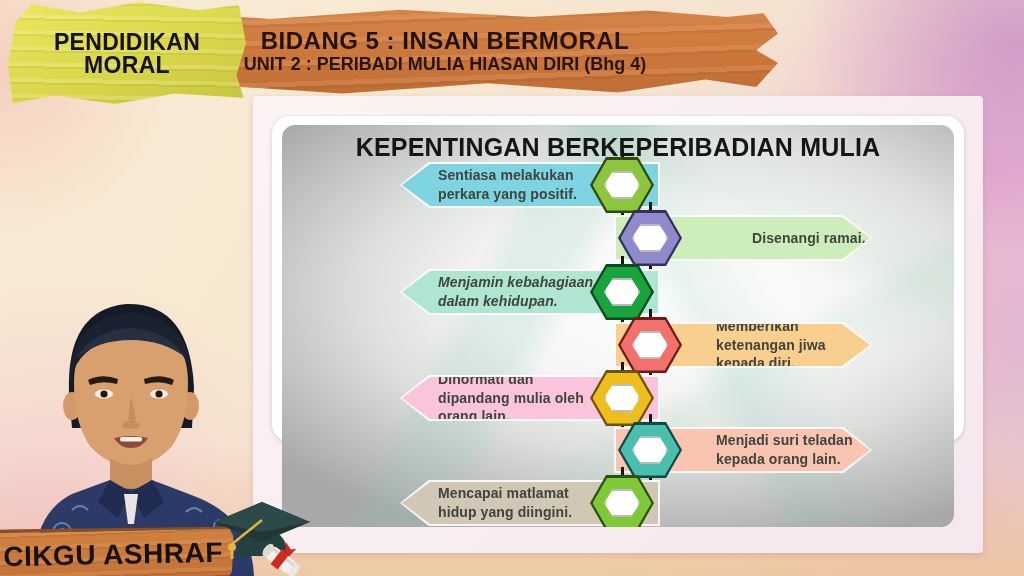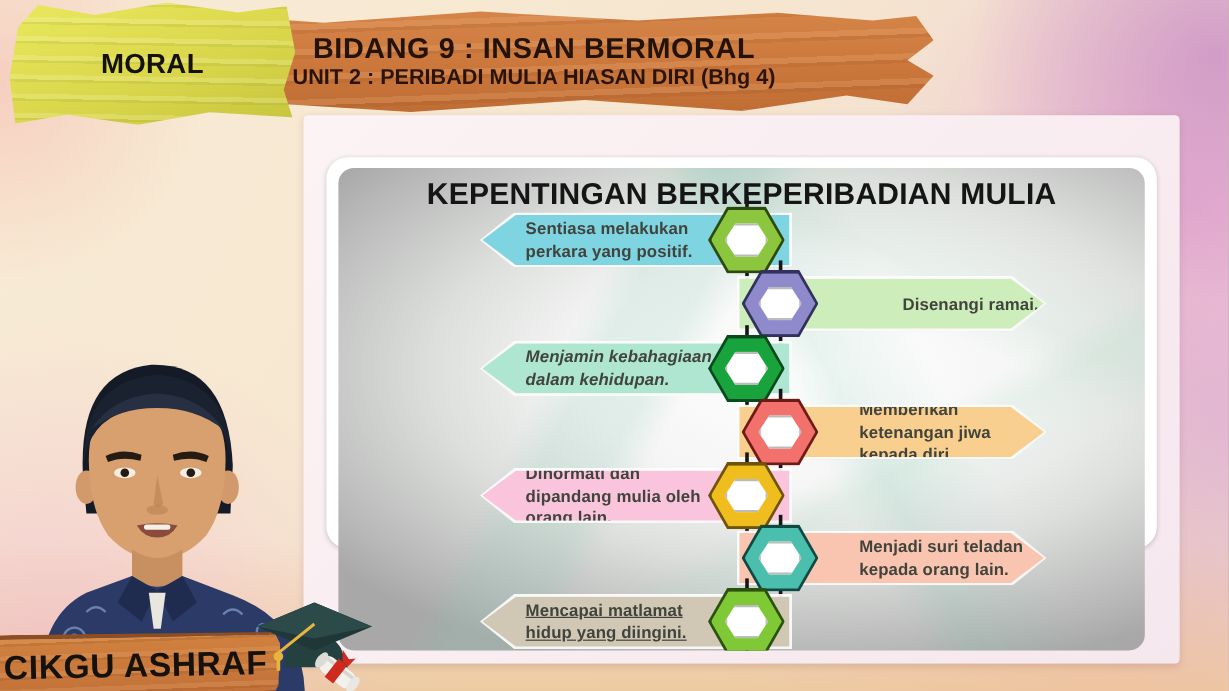--- a/index.html
+++ b/index.html
@@ -40,21 +40,21 @@
   .logo{position:relative;width:40px;height:34px;}
   .logo .circ{position:absolute;left:0;top:8px;width:17px;height:17px;border-radius:50%;
       background:radial-gradient(circle at 40% 35%, #cede74, #9fb944 70%, #7e9a33);
       border:1.5px solid #8aa03c;}
   .logo .ly{position:absolute;left:21px;top:2px;font-size:11px;font-weight:700;color:#2a3140;}
   .logo .lm{position:absolute;left:20px;top:14px;font-size:13px;font-weight:700;color:#2a3140;}
   
   .slide-frame{position:absolute;left:253px;top:96px;width:730px;height:457px;
       background:linear-gradient(135deg,#fbf3f4 0%,#f8ecf0 60%,#f5e7ee 100%);
       border-radius:4px;box-shadow:0 2px 6px rgba(120,80,90,.18);}
-  .slide-card{position:absolute;left:19px;top:35px;width:692px;height:326px;background:#ffffff;
+  .slide-card{position:absolute;left:19px;top:20px;width:692px;height:326px;background:#ffffff;
       border-radius:18px;box-shadow:0 1px 4px rgba(0,0,0,.18);}
   .slide{position:absolute;left:10px;top:9px;width:672px;height:402px;border-radius:13px;overflow:hidden;
       background:radial-gradient(ellipse 75% 65% at 58% 42%, #ffffff 0%, #f4f5f4 38%, #dddfdd 62%, #b6b7b6 90%, #a7a8a7 100%);}
   .slide .pattern{position:absolute;inset:0;
       background:
         linear-gradient(118deg, rgba(0,0,0,0) 30%, rgba(140,200,180,.20) 34%, rgba(140,200,180,.20) 40%, rgba(0,0,0,0) 44%),
         linear-gradient(62deg, rgba(0,0,0,0) 55%, rgba(120,190,170,.16) 60%, rgba(0,0,0,0) 70%),
         linear-gradient(150deg, rgba(0,0,0,0) 62%, rgba(180,220,200,.22) 66%, rgba(0,0,0,0) 74%),
         linear-gradient(25deg, rgba(0,0,0,0) 70%, rgba(200,225,210,.25) 76%, rgba(0,0,0,0) 86%);}
   .slide-title{position:absolute;left:0;right:0;top:8px;text-align:center;
@@ -88,25 +88,26 @@
   .name-sign span{font-size:28px;font-weight:900;color:#15110c;letter-spacing:.5px;}
   #gradcap{position:absolute;left:212px;top:498px;width:104px;height:82px;}
 </style>
 </head>
 <body>
 
 <div id="stage">
   <div id="bg"></div>
 
   <div class="wood-banner">
-    <div class="t1">BIDANG 9 : INSAN BERMORAL</div>
+    <div class="t1">BIDANG 5 : INSAN BERMORAL</div>
     <div class="t2">UNIT 2 : PERIBADI MULIA HIASAN DIRI (Bhg 4)</div>
   </div>
 
   <div class="subject-box">
+    <div class="l1">PENDIDIKAN</div>
     <div class="l1">MORAL</div>
   </div>
 
 
   <div class="slide-frame">
     <div class="slide-card">
       <div class="slide">
         <div class="pattern"></div>
         <div class="slide-title">KEPENTINGAN BERKEPERIBADIAN MULIA</div>
         <div id="rows">
@@ -184,21 +185,21 @@
               <div class="hexwrap" style="left: 4px;">
                 <div class="hex-line"></div>
                 <div class="hex hex-dark" style="background: rgb(15, 74, 66);"></div>
                 <div class="hex hex-color" style="background: rgb(75, 191, 174);"></div>
                 <div class="hex hex-core"></div>
               </div>
             </div>
             <div class="row" style="top: 355px; left: 118px; width: 260px;">
               <div class="banner-outer clip-left" style="left: 0px; width: 100%;">
                 <div class="banner-inner clip-left" style="background: rgb(209, 199, 181);">
-                  <span class="banner-text" style="padding-left: 36px; width: 160px; text-decoration: underline;">Mencapai matlamat hidup yang diingini.</span>
+                  <span class="banner-text" style="padding-left: 36px; width: 160px;">Mencapai matlamat hidup yang diingini.</span>
                 </div>
               </div>
               <div class="hexwrap" style="left: 190px;">
                 <div class="hex-line"></div>
                 <div class="hex hex-dark" style="background: rgb(42, 82, 14);"></div>
                 <div class="hex hex-color" style="background: rgb(126, 201, 53);"></div>
                 <div class="hex hex-core"></div>
               </div>
             </div>
           </div>

